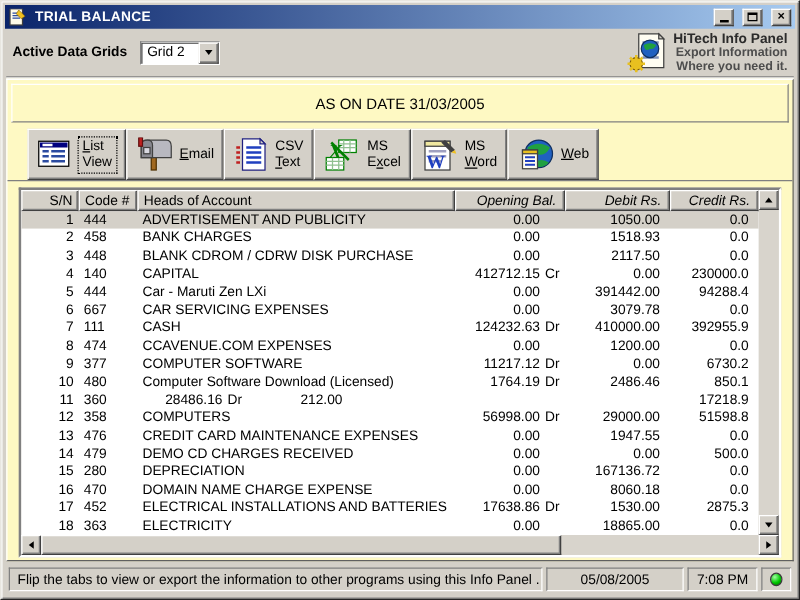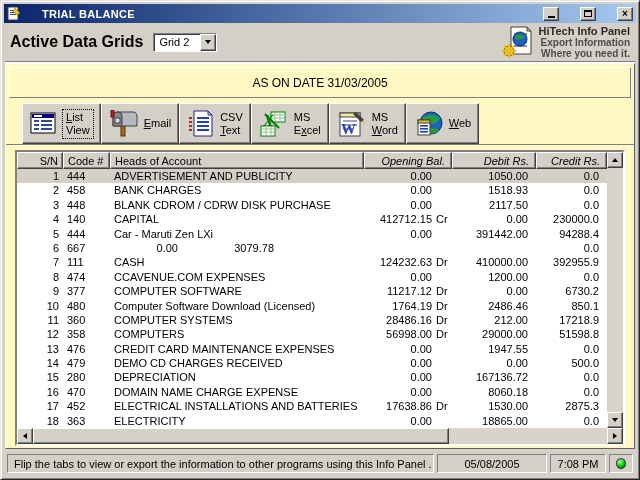--- a/index.html
+++ b/index.html
@@ -7,31 +7,31 @@
   body{font-family:"Liberation Sans", sans-serif; font-size:11px; color:#000;}
 
   .window{position:relative;width:640px;height:480px;background:#d4d0c8;
     border:1px solid;border-color:#e8e6e0 #262626 #262626 #e8e6e0;
     box-shadow:inset 1px 1px 0 #ffffff, inset -1px -1px 0 #808080;
     padding:3px;overflow:hidden;}
 
   
   .titlebar{position:absolute;top:3px;left:3px;right:3px;height:19px;
     background:linear-gradient(to right,#0a246a,#a6caf0);
-    display:flex;align-items:center;padding:0 3px;gap:21px;}
+    display:flex;align-items:center;padding:0 3px;gap:7px;}
   .titlebar .title{color:#fff;font-weight:bold;font-size:11px;letter-spacing:.3px;flex:1;}
   .tbtn{width:16px;height:14px;background:#d4d0c8;border:1px solid;border-color:#fff #404040 #404040 #fff;
     box-shadow:inset -1px -1px 0 #808080;display:flex;align-items:center;justify-content:center;
     font-size:10px;line-height:10px;font-weight:bold;}
   .glyph-min{width:7px;height:2px;background:#000;margin-top:7px;}
   .glyph-max{width:8px;height:7px;border:1px solid #000;border-top-width:2px;}
 
   
   .topbar{position:absolute;top:22px;left:4px;right:4px;height:38px;display:flex;align-items:center;padding:0 5px;}
-  .adg-label{font-weight:bold;font-size:16px;}
+  .adg-label{font-weight:bold;font-size:11px;}
   .combo{margin-left:10px;width:64px;height:19px;background:#fff;display:flex;
     border:1px solid;border-color:#808080 #fff #fff #808080;box-shadow:inset 1px 1px 0 #404040;}
   .combo .val{flex:1;padding:2px 0 0 5px;font-size:11px;}
   .combo .drop{width:16px;background:#d4d0c8;border:1px solid;border-color:#fff #404040 #404040 #fff;
     box-shadow:inset -1px -1px 0 #808080;display:flex;align-items:center;justify-content:center;}
   .arr{width:0;height:0;}
   .arr.down{border-left:3px solid transparent;border-right:3px solid transparent;border-top:4px solid #000;}
   .arr.up{border-left:3px solid transparent;border-right:3px solid transparent;border-bottom:4px solid #000;}
   .arr.left{border-top:3px solid transparent;border-bottom:3px solid transparent;border-right:4px solid #000;}
   .arr.right{border-top:3px solid transparent;border-bottom:3px solid transparent;border-left:4px solid #000;}
@@ -347,20 +347,21 @@
                   <div class="gcell open c-open">
                     <span>0.00</span>
                     <span class="sfx"></span>
                   </div>
                   <div class="gcell c-debit num">391442.00</div>
                   <div class="gcell c-credit num">94288.4</div>
                 </div>
                 <div class="grow">
                   <div class="gcell c-sn">6</div>
                   <div class="gcell c-code">667</div>
+                  <div class="gcell c-head">CAR SERVICING EXPENSES</div>
                   <div class="gcell open c-open">
                     <span>0.00</span>
                     <span class="sfx"></span>
                   </div>
                   <div class="gcell c-debit num">3079.78</div>
                   <div class="gcell c-credit num">0.0</div>
                 </div>
                 <div class="grow">
                   <div class="gcell c-sn">7</div>
                   <div class="gcell c-code">111</div>
@@ -401,21 +402,20 @@
                   <div class="gcell open c-open">
                     <span>1764.19</span>
                     <span class="sfx">Dr</span>
                   </div>
                   <div class="gcell c-debit num">2486.46</div>
                   <div class="gcell c-credit num">850.1</div>
                 </div>
                 <div class="grow">
                   <div class="gcell c-sn">11</div>
                   <div class="gcell c-code">360</div>
-                  <div class="gcell c-head">COMPUTER SYSTEMS</div>
                   <div class="gcell open c-open">
                     <span>28486.16</span>
                     <span class="sfx">Dr</span>
                   </div>
                   <div class="gcell c-debit num">212.00</div>
                   <div class="gcell c-credit num">17218.9</div>
                 </div>
                 <div class="grow">
                   <div class="gcell c-sn">12</div>
                   <div class="gcell c-code">358</div>

